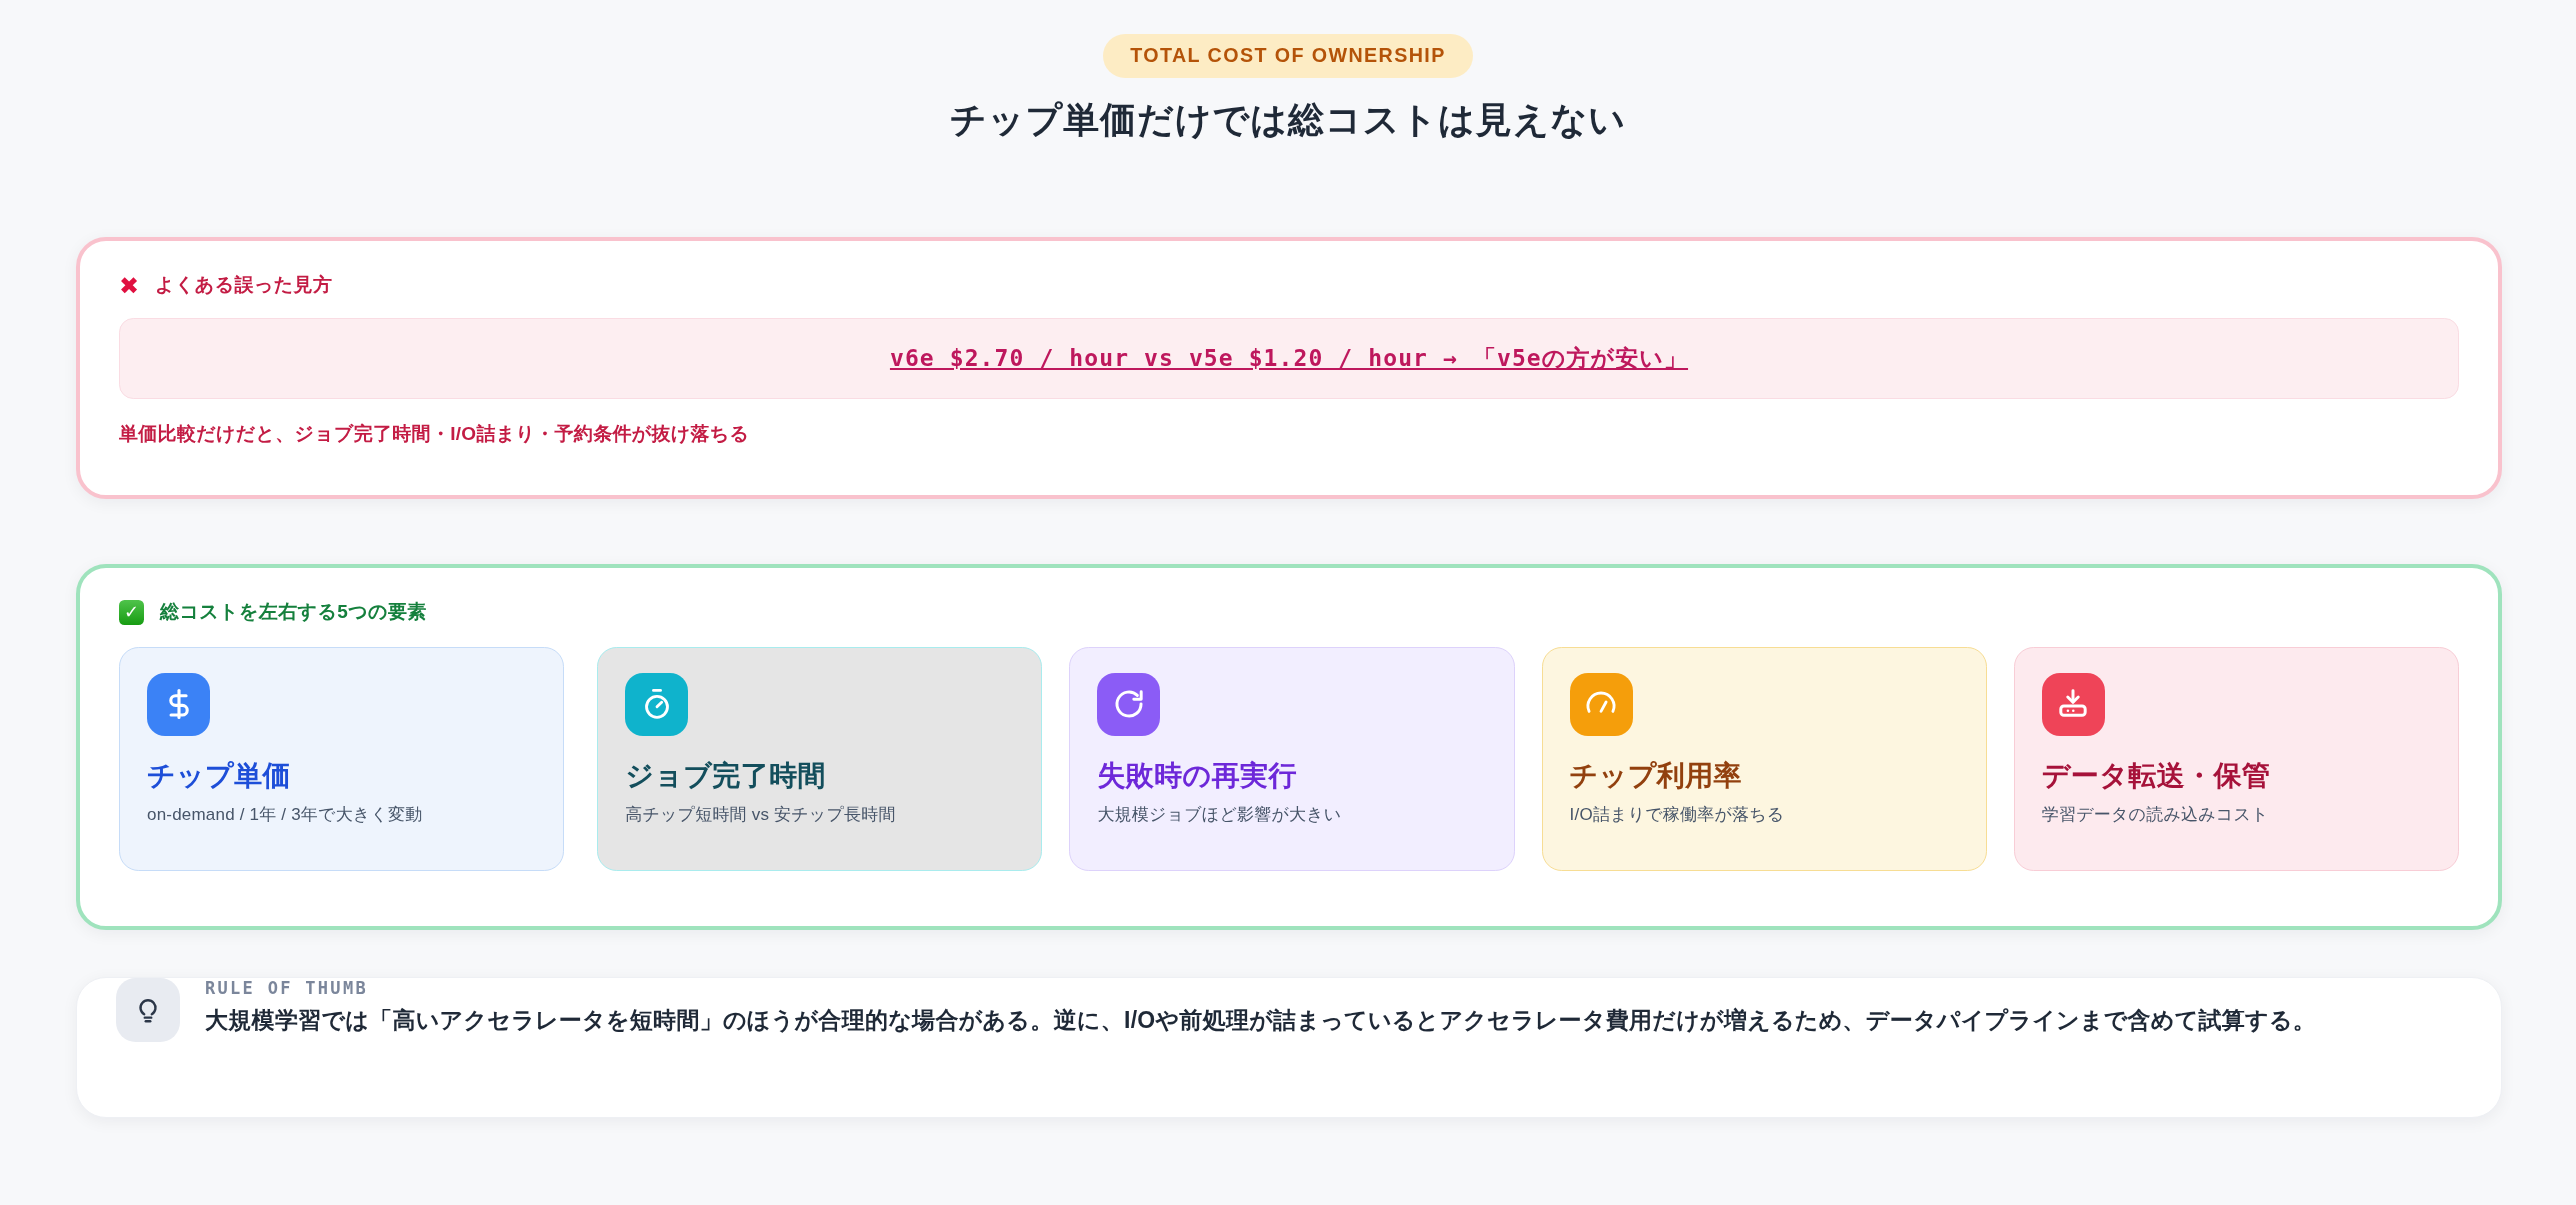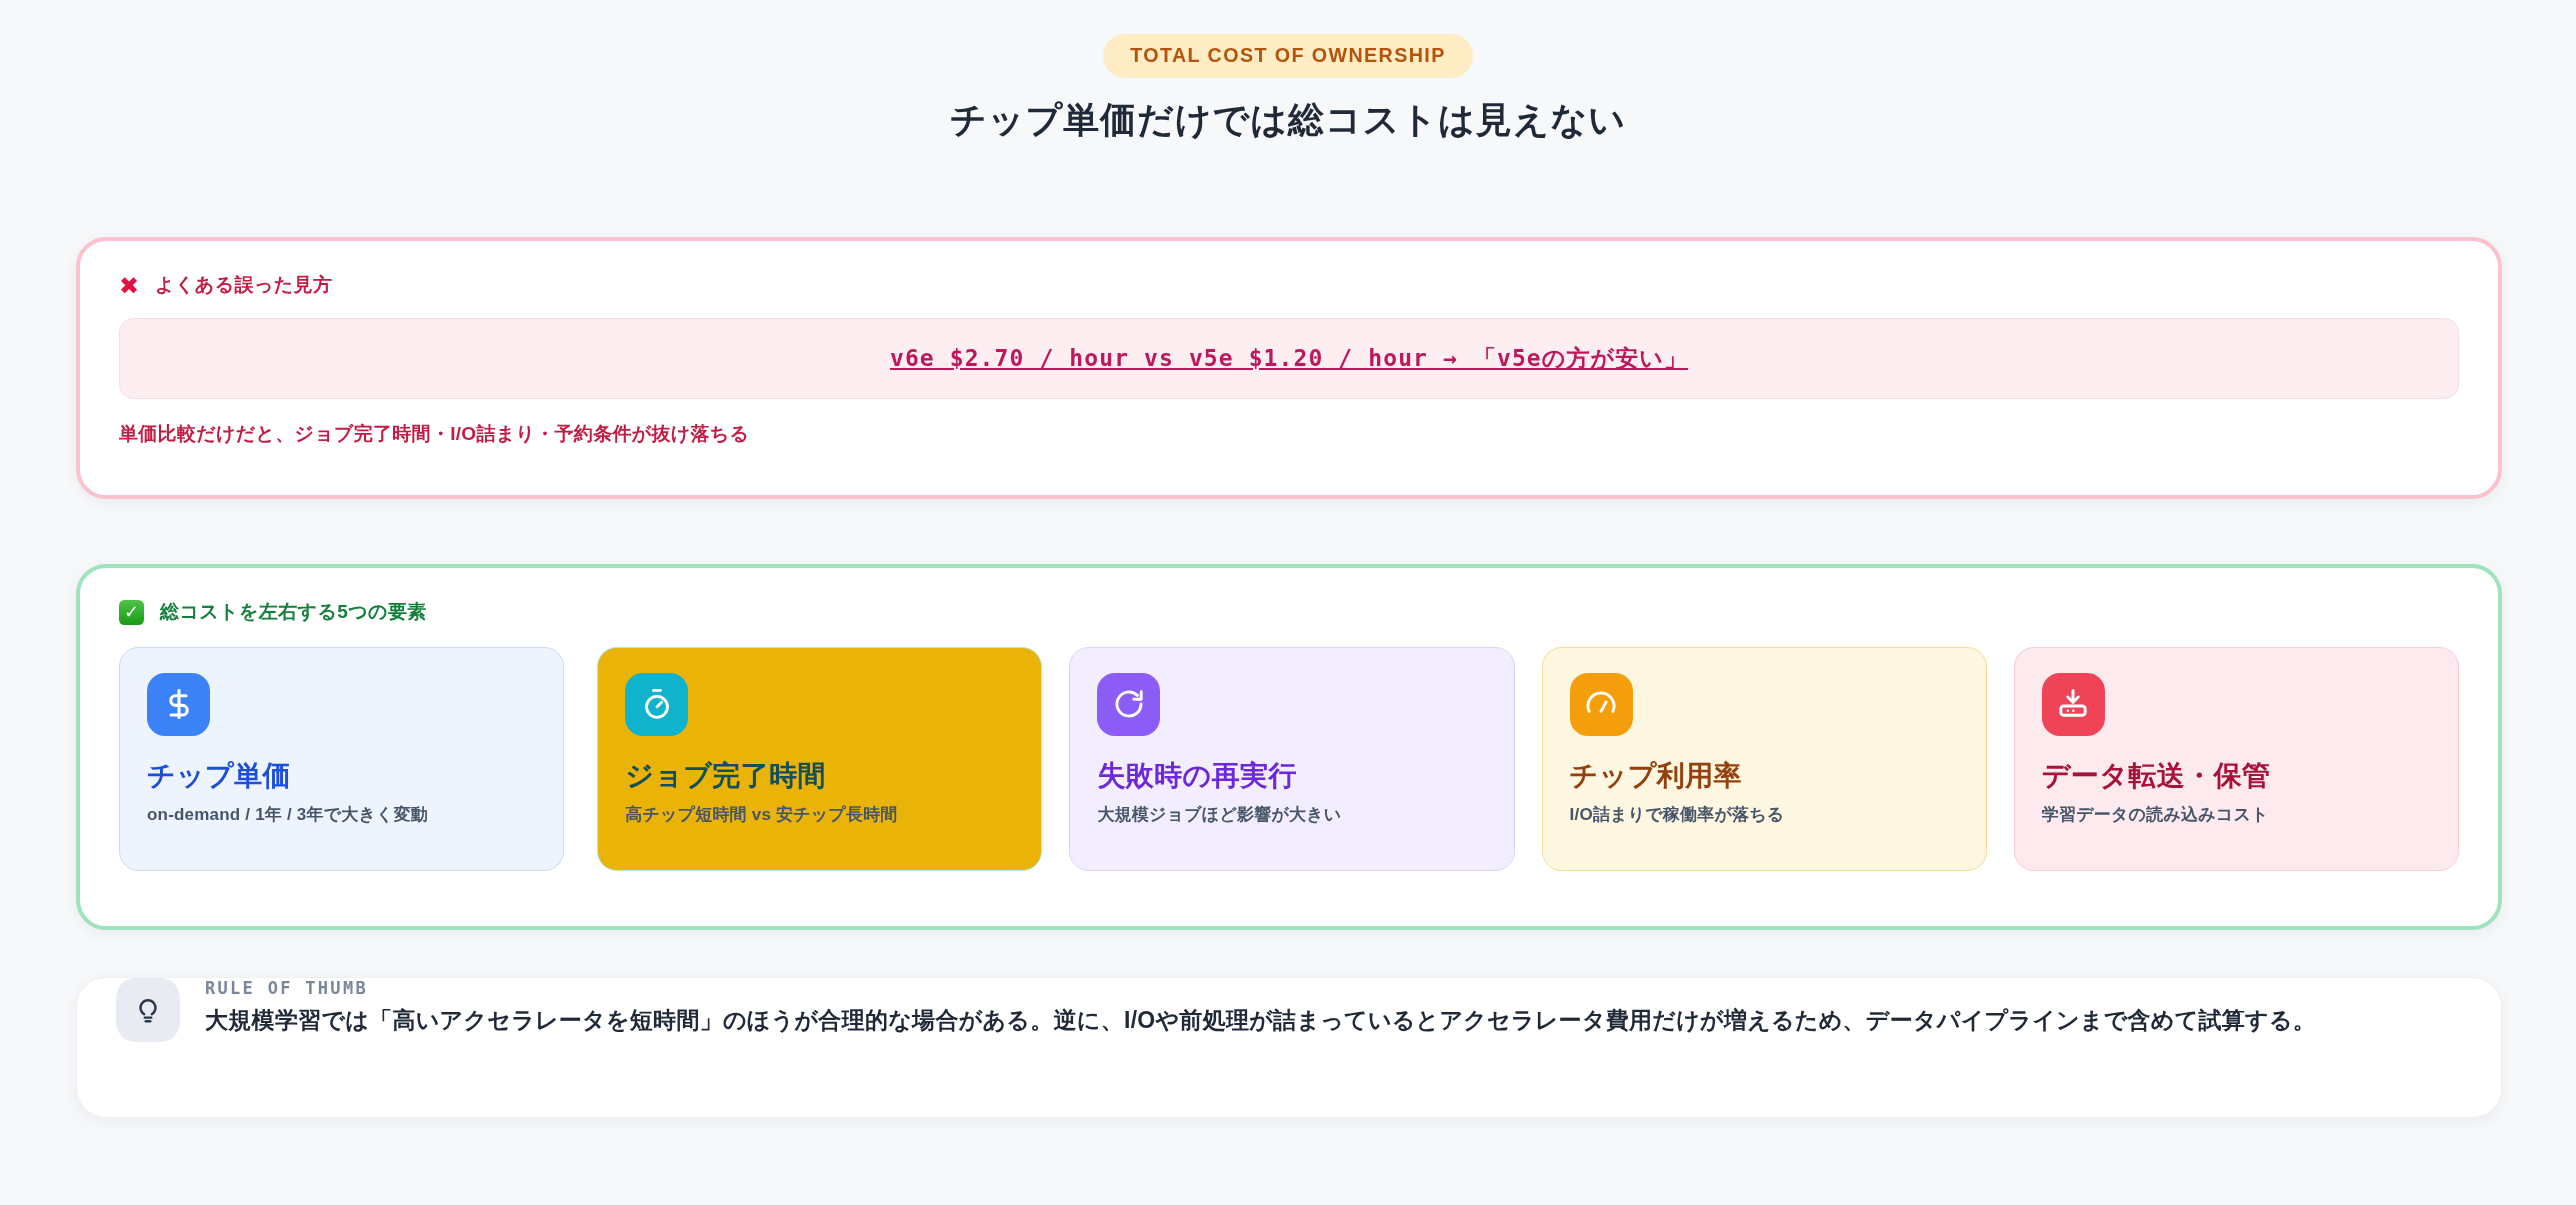--- a/index.html
+++ b/index.html
@@ -161,21 +161,21 @@
   .factor-title {
     margin-top: 23px;
     font-size: 28px;
     font-weight: bold;
     letter-spacing: 0.4px;
     line-height: 1.2;
   }
   .factor-desc {
     margin-top: 11.6px;
     font-size: 17px;
-    font-weight: bold;
+    font-weight: normal;
     color: #475569;
     letter-spacing: 0.2px;
     line-height: 1.3;
   }
 
   
   .card-rule {
     top: 977px;
     height: 141px;
     border: 1.8px solid #eef0f4;
@@ -244,21 +244,21 @@
         <div class="factor-icon" style="background:#3b82f6;">
           <svg width="34" height="34" viewBox="0 0 24 24" fill="none" stroke="#ffffff" stroke-width="2.2" stroke-linecap="round" stroke-linejoin="round">
             <line x1="12" y1="2.5" x2="12" y2="21.5"></line>
             <path d="M17 6.2H9.6a3.4 3.4 0 0 0 0 6.8h4.8a3.4 3.4 0 0 1 0 6.8H6.4"></path>
           </svg>
         </div>
         <div class="factor-title" style="color:#1d4ed8;">チップ単価</div>
         <div class="factor-desc">on-demand / 1年 / 3年で大きく変動</div>
       </div>
 
-      <div class="factor" style="background:#eab308;border-color:#a9ecee;margin-left:6px;">
+      <div class="factor" style="background:#e5e5e5;border-color:#a9ecee;margin-left:6px;">
         <div class="factor-icon" style="background:#0fb3cc;">
           <svg width="34" height="34" viewBox="0 0 24 24" fill="none" stroke="#ffffff" stroke-width="2" stroke-linecap="round" stroke-linejoin="round">
             <line x1="9.5" y1="2.4" x2="14.5" y2="2.4"></line>
             <circle cx="12" cy="14" r="7.4"></circle>
             <line x1="12" y1="14" x2="15.3" y2="10.7"></line>
           </svg>
         </div>
         <div class="factor-title" style="color:#134e5c;">ジョブ完了時間</div>
         <div class="factor-desc">高チップ短時間 vs 安チップ長時間</div>
       </div>

